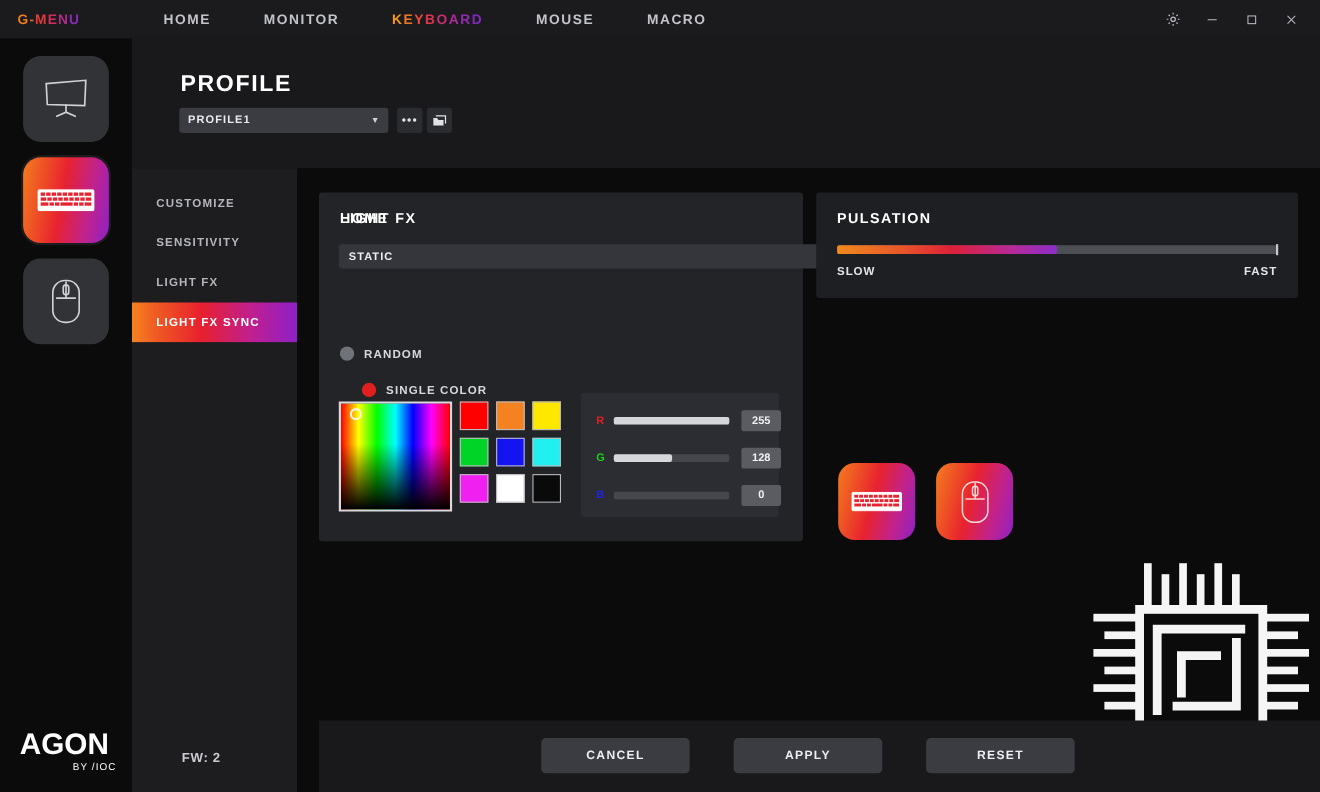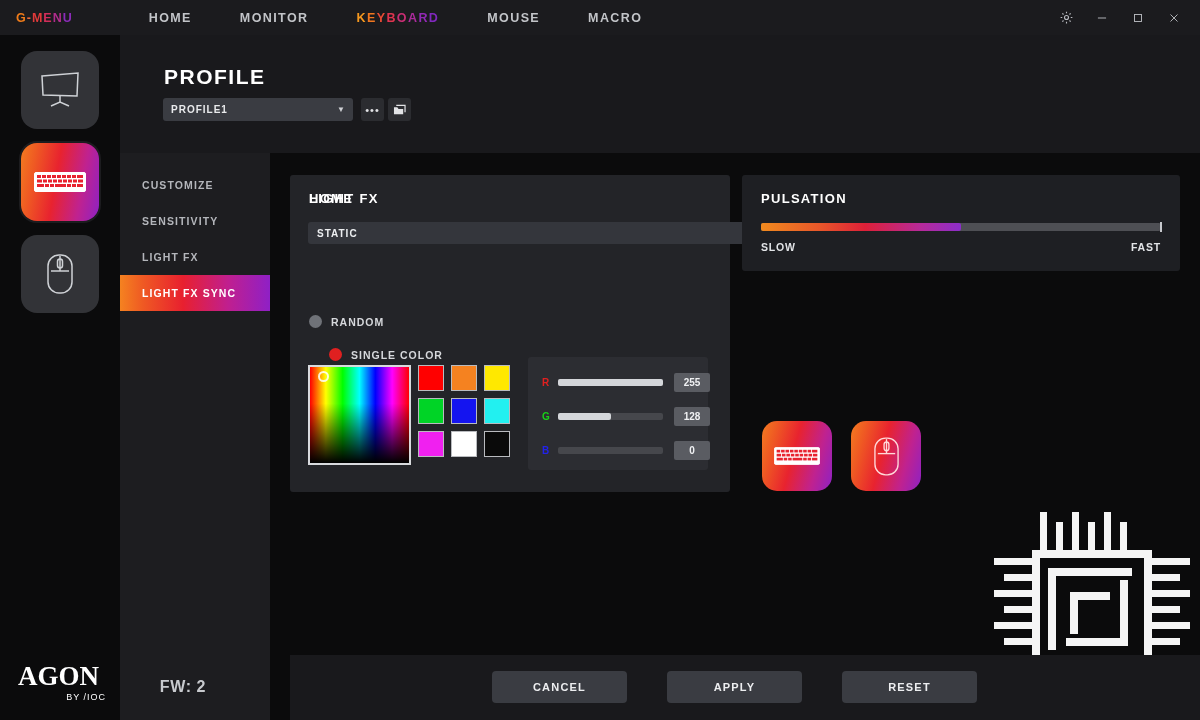--- a/index.html
+++ b/index.html
@@ -52,21 +52,21 @@
   }
   .devtile.t1 { top: 16px; }
   .devtile.t2 { top: 108px;
     background: linear-gradient(100deg,#f37c20 0%,#ef5a23 18%,#e8232f 45%,#c0228f 75%,#8e22c4 100%);
     box-shadow: 0 0 0 2px #1c1c1f;
   }
   .devtile.t3 { top: 200px; }
   .devtile svg { display:block; }
 
   .agonlogo { position:absolute; left: 18px; bottom: 18px; width: 88px; }
-  .agonlogo .word { font-size: 27px; font-weight: bold; color:#fff; letter-spacing: 0px; line-height: 1; font-family:Liberation Serif, serif;}
+  .agonlogo .word { font-size: 27px; font-weight: bold; color:#fff; letter-spacing: 0px; line-height: 1; font-family:Liberation Sans, sans-serif;}
   .agonlogo .sub { font-size: 9px; color:#fff; letter-spacing: 1px; text-align: right; margin-top: 2px;}
 
   
   .profilehdr { position:absolute; left: 120px; top: 35px; width: 1080px; height: 118px; background: #19191c; padding-left: 29px; }
   .ptitle { position:absolute; left: 44px; top: 30px; font-size: 21px; font-weight: bold;
             color:#fff; letter-spacing: 1.5px; }
   .pselect {
     position:absolute; left: 43px; top: 63px; width: 190px; height: 23px;
     background: #3a3c42; border-radius: 3px; display:flex; align-items:center; padding: 0 8px;
   }
@@ -83,21 +83,21 @@
   
   .subnav { position:absolute; left: 120px; top: 153px; width: 150px; height: 567px; background:#1d1d20; }
   .subitem {
     height: 36px; display:flex; align-items:center; padding-left: 22px;
     font-size: 10.5px; font-weight: bold; letter-spacing: 1.1px; color:#b4b6bb;
   }
   .subitem.active { color:#fff;
     background: linear-gradient(90deg,#f58220 0%,#ef5a23 15%,#e8202f 42%,#c01f8f 72%,#8f20c6 100%);
   }
   .fwtext { position:absolute; left: 0; bottom: 24px; width: 126px; text-align:center;
-            font-size: 16px; font-weight: bold; color:#c8cace; letter-spacing: .6px; margin-top: 44px; }
+            font-size: 12px; font-weight: bold; color:#c8cace; letter-spacing: .6px; margin-top: 44px; }
 
   
   .content { position:absolute; left: 270px; top: 153px; width: 930px; height: 567px; background:#0b0b0c; }
 
   .panel { position:absolute; background:#232428; border-radius: 3px; }
   .panel-light { position:absolute; background:#1e1f23; border-radius: 3px; }
   .panel h3 { font-size: 13px; font-weight: bold; color:#fff; letter-spacing: 1.3px; }
   .panel-light h3 { font-size: 13px; font-weight: bold; color:#fff; letter-spacing: 1.3px; }
 
   

